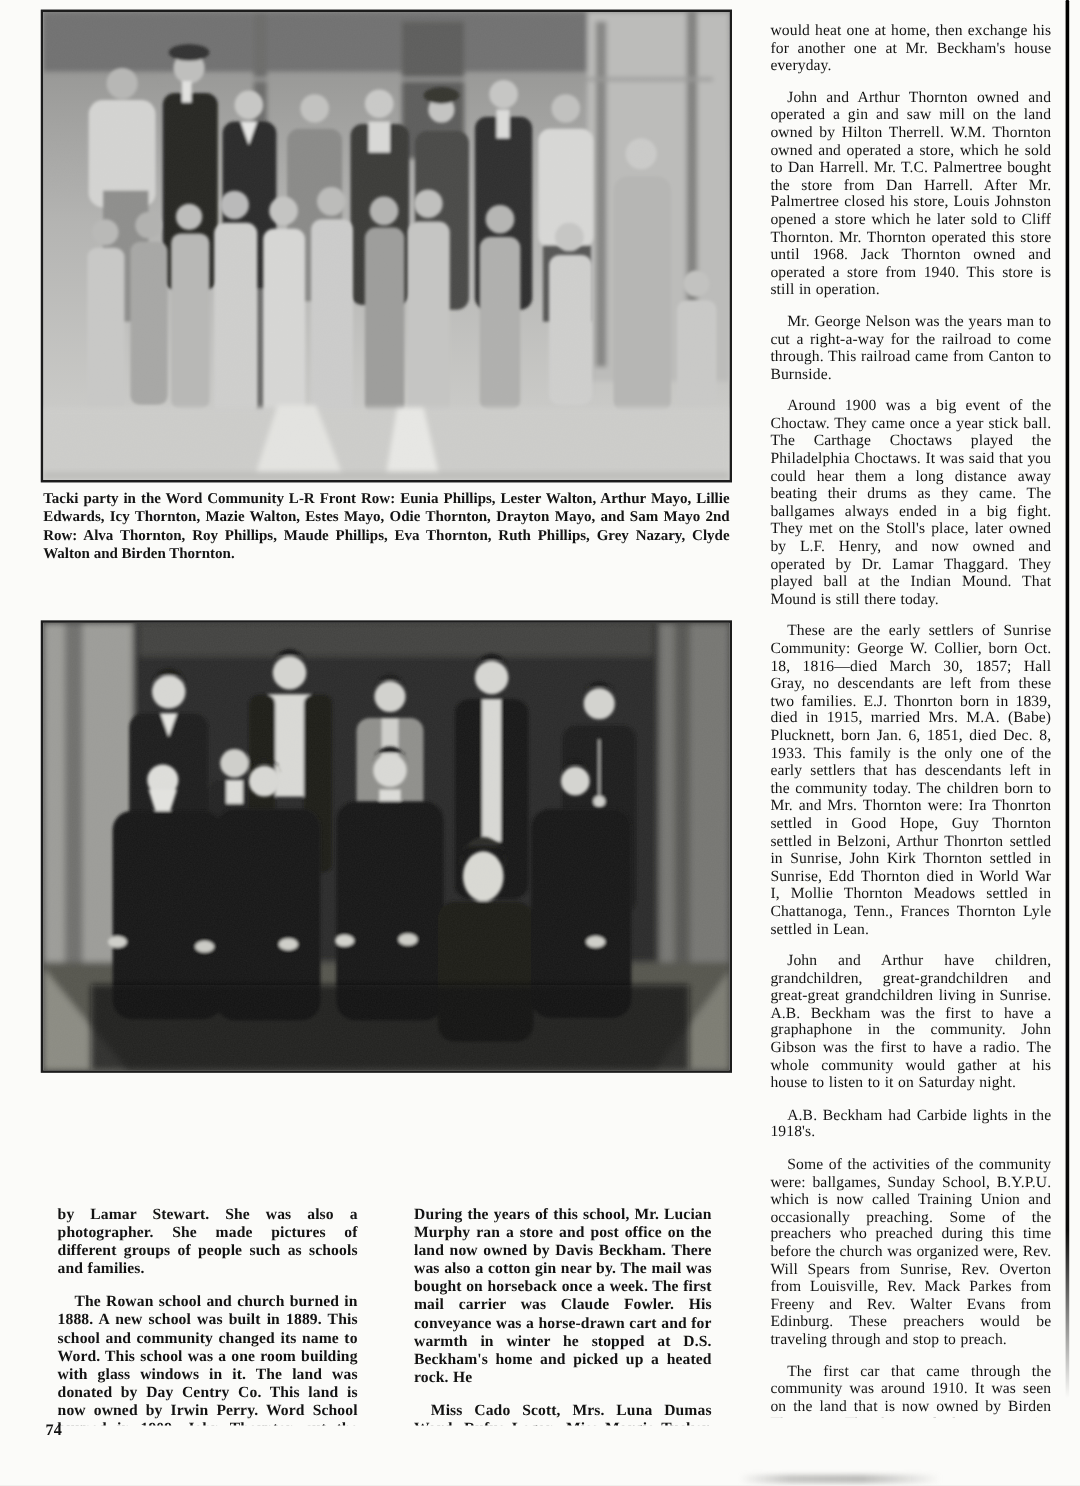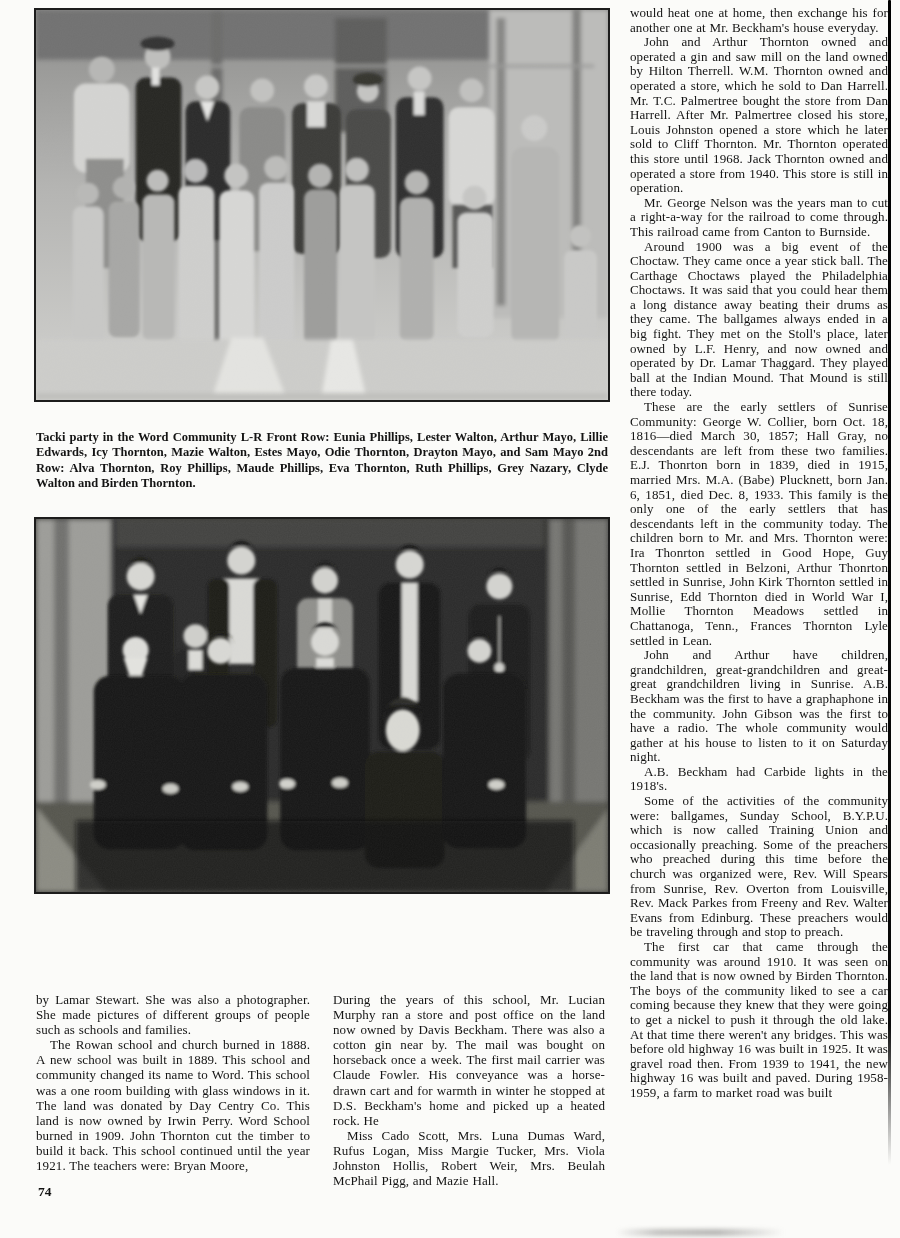--- a/index.html
+++ b/index.html
@@ -23,37 +23,37 @@
   .photo2{left:34px;top:517px;width:576px;height:377px;}
   .caption{
     position:absolute;
     margin:0;
     font-size:12.5px;
     line-height:15.4px;
     font-weight:700;
     text-align:justify;
     color:#141414;
   }
-  .cap1{left:36px;top:408px;width:572px;margin-top:22px;}
+  .cap1{left:36px;top:408px;width:572px;}
   .cap2{left:36px;top:898px;width:572px;}
   .col{position:absolute;text-align:justify;}
   .col p{
-    margin:0;
+    margin:12px;
     font-size:13px;
     letter-spacing:0.1px;
     word-spacing:0.4px;
     color:#131313;
   }
   .col p{text-indent:14px;}
   .col p:first-child{text-indent:0;}
   .right-col{left:630px;top:6px;width:258px;height:1175px;overflow:hidden;}
   .right-col p{line-height:14.6px;}
   .left-col{left:36px;top:992px;width:274px;height:196px;overflow:hidden;}
   .mid-col{left:333px;top:992px;width:272px;height:196px;overflow:hidden;}
-  .left-col p,.mid-col p{line-height:15.1px;}
+  .left-col p,.mid-col p{line-height:15.1px;font-weight:bold;}
   .page-number{
     position:absolute;left:38px;top:1184px;
     font-size:13.5px;font-weight:700;color:#131313;
   }
   .edge-line{
     position:absolute;left:888px;top:0;width:3px;height:1165px;
     background:linear-gradient(to bottom,#000 0%,#0a0a0a 88%,rgba(0,0,0,0) 100%);
     border-radius:1px;
   }
   .smudge{

